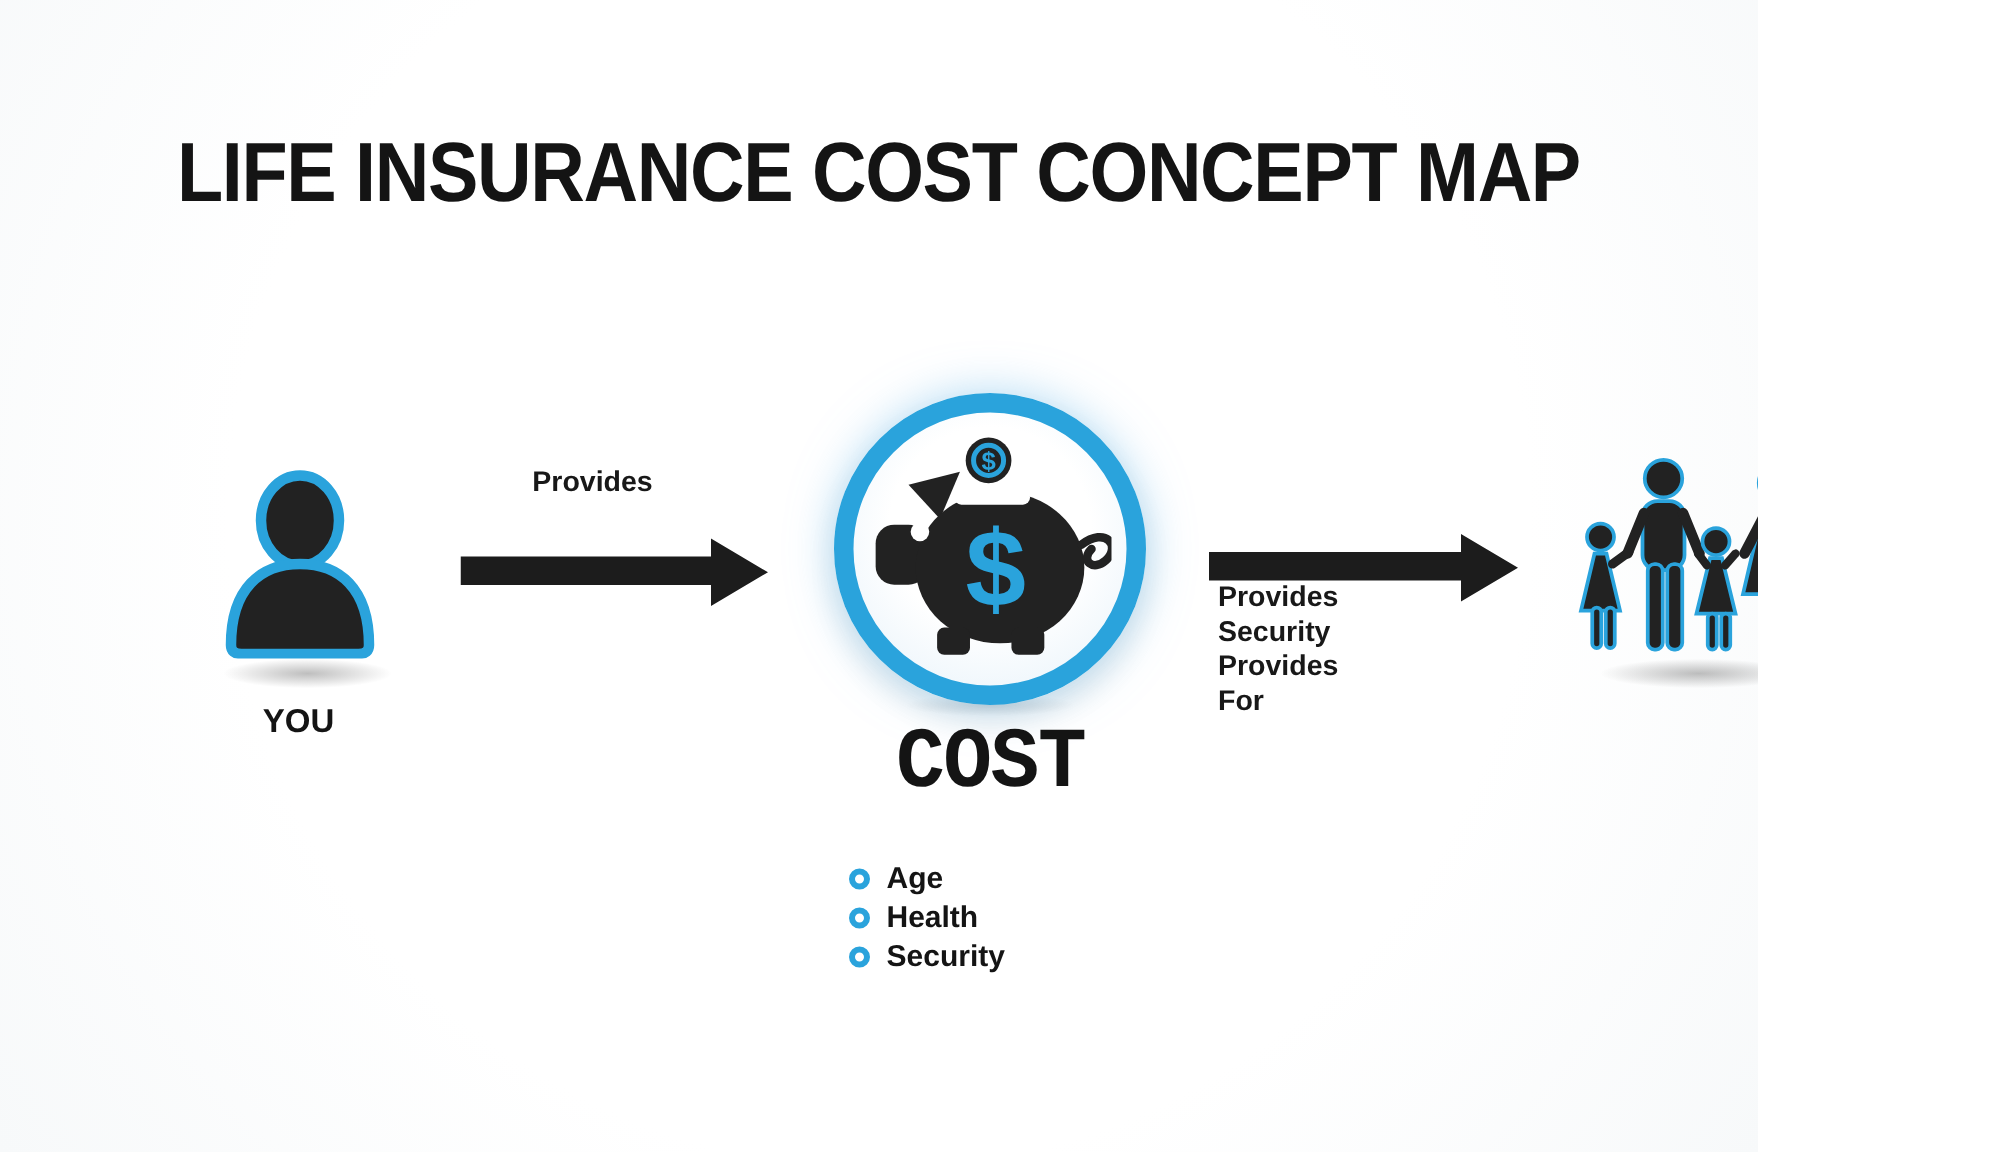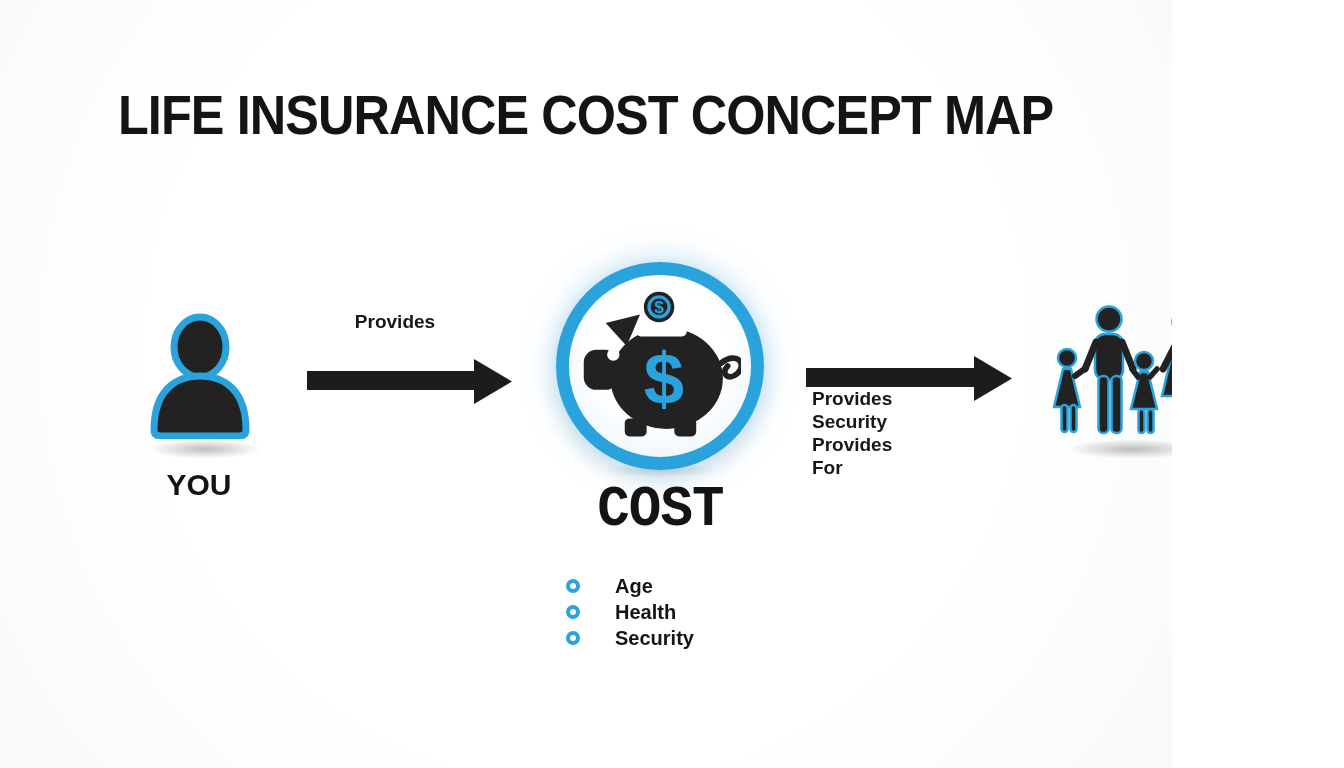--- a/index.html
+++ b/index.html
@@ -22,21 +22,21 @@
   
   .node-label { position: absolute; font-weight: bold; color: #141414; text-align: center; }
   .shadow {
     position: absolute; border-radius: 50%;
     background: radial-gradient(closest-side, rgba(40,40,40,0.30), rgba(40,40,40,0) 75%);
   }
 
   
   .person-svg { position: absolute; left: 145px; top: 313px; }
   .shadow-you { left: 130px; top: 436px; width: 150px; height: 26px; }
-  .you-label { left: 143px; top: 468px; width: 112px; font-size: 30px; }
+  .you-label { left: 143px; top: 468px; width: 112px; font-size: 22px; }
 
   
   .arrow { position: absolute; }
   .arrow-1 { left: 307px; top: 357px; }
   .arrow-2 { left: 806px; top: 354px; }
   .edge-label { position: absolute; font-weight: bold; color: #181818; font-size: 19px; }
   .edge-label-1 { left: 295px; top: 311px; width: 200px; text-align: center; line-height: 22px; }
   .edge-label-2 { left: 812px; top: 387px; text-align: left; line-height: 23px; }
 
   
@@ -46,21 +46,21 @@
     background: radial-gradient(circle at 50% 42%, #ffffff 48%, #f0f7fc 78%, #e4f1fa 100%);
     box-shadow: 0 0 30px rgba(110,185,235,0.55), 0 12px 20px rgba(0,0,0,0.07);
     display: flex; align-items: center; justify-content: center;
   }
   .shadow-cost { left: 585px; top: 460px; width: 150px; height: 20px; opacity: 0.5; }
   .cost-label { left: 545px; top: 478px; width: 230px; font-size: 57px; letter-spacing: -1px; font-family: Liberation Mono, monospace; }
   .cost-label span { display: inline-block; transform: scaleX(0.95); }
 
   
   .factors { position: absolute; left: 566px; top: 573px; list-style: none; }
-  .factor-row { display: flex; align-items: center; height: 26px; gap: 24px; }
+  .factor-row { display: flex; align-items: center; height: 26px; }
   .factor-bullet {
     width: 14px; height: 14px; border: 4px solid #2aa3dc; border-radius: 50%;
     background: #ffffff; margin-right: 11px; flex: 0 0 auto;
   }
   .factor-label { font-size: 20px; font-weight: bold; color: #141414; }
 
   
   .family-svg { position: absolute; left: 1052px; top: 305px; }
   .shadow-future { left: 1045px; top: 436px; width: 175px; height: 26px; }
   .future-label { left: 1043px; top: 469px; width: 185px; font-size: 30px; }

